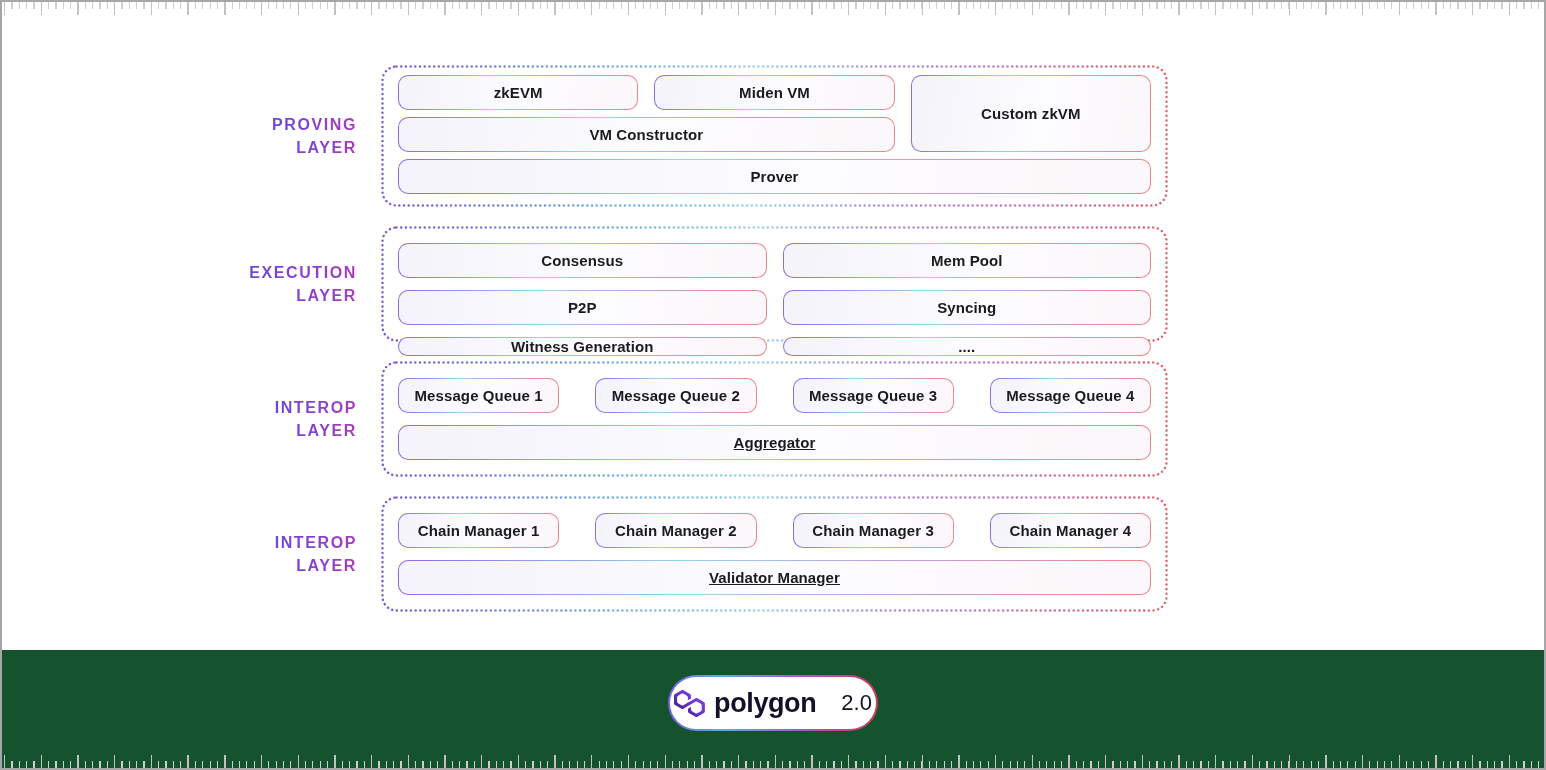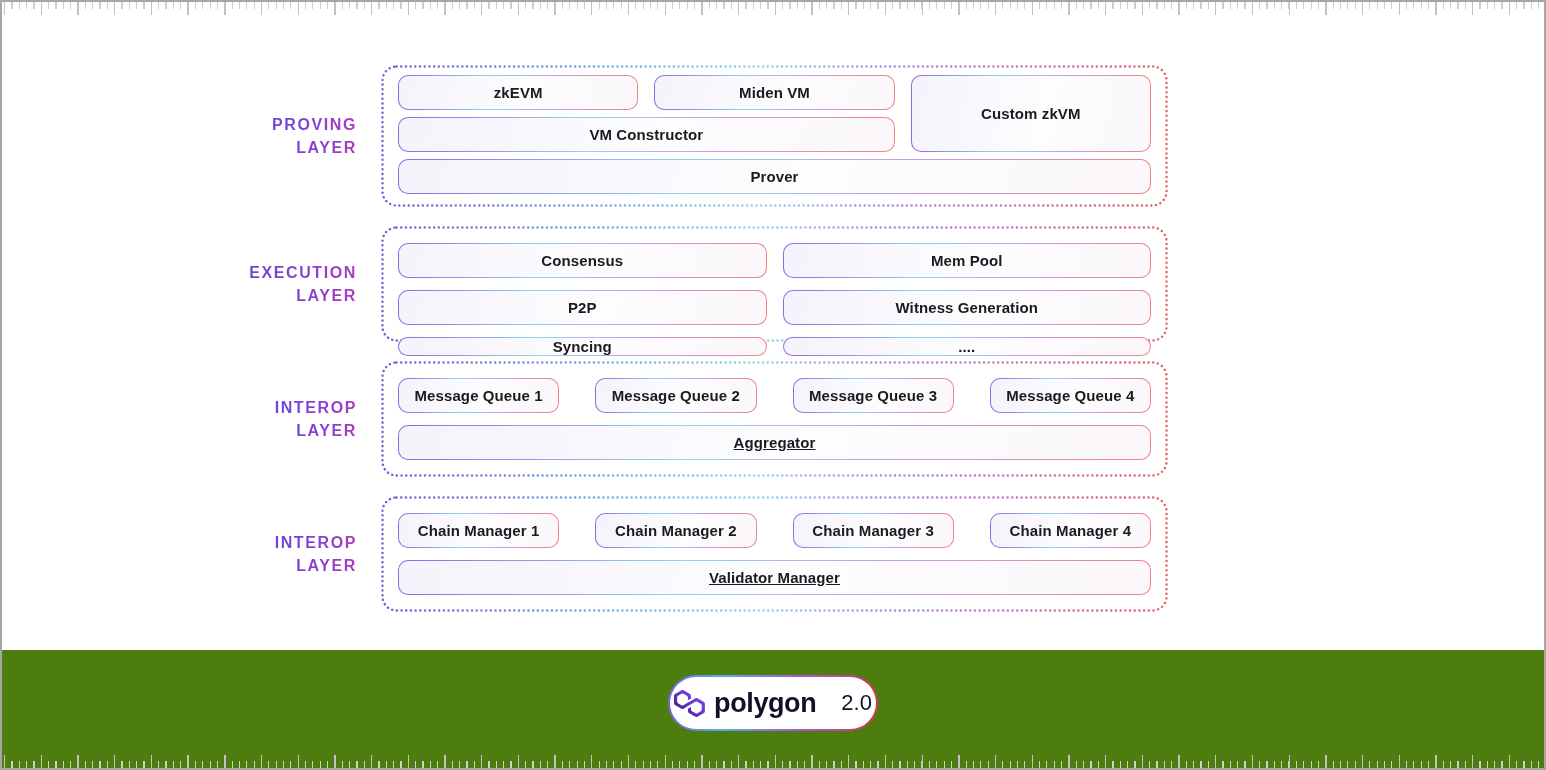--- a/index.html
+++ b/index.html
@@ -54,21 +54,21 @@
     border:1.5px solid transparent;border-radius:10px;
     background:
       linear-gradient(100deg,#f5f3fb 0%,#fdfcfe 55%,#fbf7fa 100%) padding-box,
       linear-gradient(90deg,#9068e6 0%,#93d4ee 38%,#c0a0ee 64%,#ef8585 100%) border-box;
     display:flex;align-items:center;justify-content:center;
     font-size:15px;font-weight:700;color:#1a1a1f;letter-spacing:.1px;
   }
   
   .footer{
     position:absolute;left:0;right:0;bottom:0;height:118px;
-    background:#4d7c0f;z-index:4;
+    background:#14532d;z-index:4;
   }
   .badge{
     width:210px;height:56px;margin:25px auto 0;
     box-sizing:border-box;
     border:2px solid transparent;border-radius:29px;
     background:
       linear-gradient(#ffffff,#ffffff) padding-box,
       linear-gradient(90deg,#7a63e2 0%,#58aee6 25%,#a658d8 62%,#cf3a52 100%) border-box;
     display:flex;align-items:center;justify-content:center;gap:9px;
   }
@@ -133,22 +133,22 @@
               <stop offset="0.82" stop-color="#c873b8"></stop>
                 <stop offset="1" stop-color="#e55f63"></stop>
             </linearGradient>
           </defs>
           <rect x="1.5" y="1.5" width="784" height="113" rx="14" fill="none" stroke="url(#dg1)" stroke-width="2.4" stroke-dasharray="0.1 4.6" stroke-linecap="round"></rect>
         </svg>
         <div class="grid cols3">
           <div class="box">Consensus</div>
           <div class="box">Mem Pool</div>
           <div class="box">P2P</div>
+          <div class="box">Syncing</div>
           <div class="box">Witness Generation</div>
-          <div class="box">Syncing</div>
           <div class="box">....</div>
         </div>
       </div>
     </div>
 
     <div class="layer-row">
       <div class="layer-label">
         <span class="label-text">
           <div>INTEROP</div>
           <div>LAYER</div>

